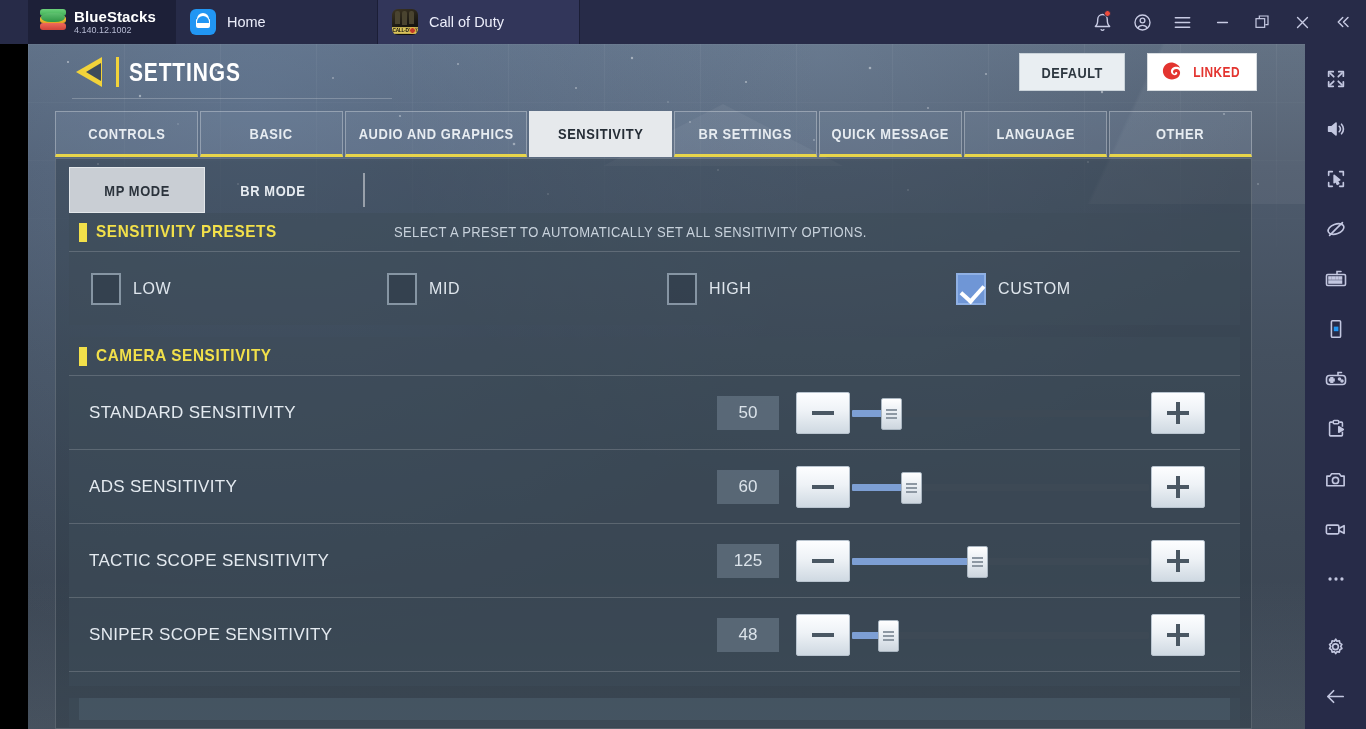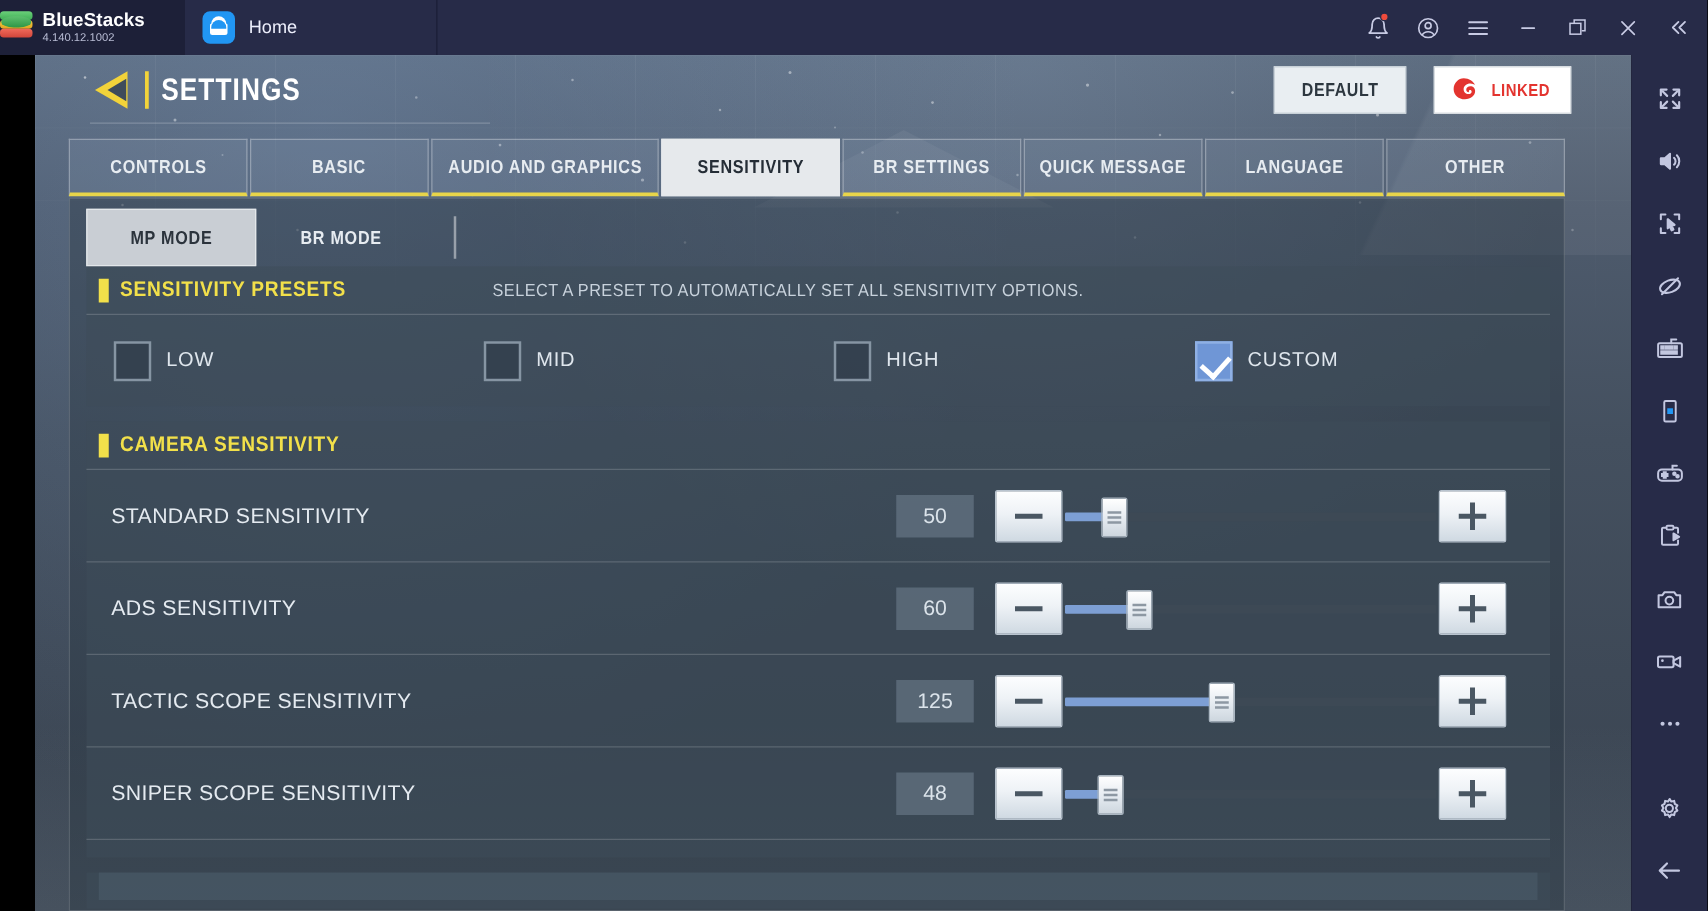--- a/index.html
+++ b/index.html
@@ -8,21 +8,21 @@
 
   #app { position:relative; width:1366px; height:729px; }
 
   
   .titlebar {
     position:absolute; left:0; top:0; width:1366px; height:44px;
     background:#272b48; display:flex; align-items:stretch;
   }
   .bs-brand {
     width:148px; display:flex; align-items:center; gap:8px;
-    background:#1d2038;
+    padding-left:12px; background:#1d2038;margin-left:28px;
   }
   .bs-logo { width:26px; height:26px; position:relative; flex:none; }
   .bs-logo i { position:absolute; left:0; width:26px; height:7px; border-radius:3px; display:block; }
   .bs-logo i:nth-child(1){ top:0;  background:linear-gradient(180deg,#6bd07a,#3fae55); }
   .bs-logo i:nth-child(2){ top:7px;background:linear-gradient(180deg,#f7c93f,#e0a522); }
   .bs-logo i:nth-child(3){ top:14px;background:linear-gradient(180deg,#f06a5a,#d1453a); }
   .bs-logo i:nth-child(4){ top:4px; left:1px; width:24px; height:9px; border-radius:50%/60%;
       background:linear-gradient(180deg,#5ec06f,#2f9646); }
   .bs-txt { line-height:1.05; }
   .bs-name { font-size:15px; font-weight:bold; color:#ffffff; letter-spacing:.1px; }
@@ -492,20 +492,32 @@
       </span>
     </div>
 
     <div class="tabstrip">
       <div class="tab">
         <span class="tab-ico home">
             <span class="home-glyph"></span>
           </span>
         <span class="tab-label">Home</span>
       </div>
+      <div class="tab active">
+        <span class="tab-ico cod">
+          <span class="cod-figs">
+              <b></b>
+              <b></b>
+              <b></b>
+            </span>
+          <span class="cod-badge">CALL·DUTY</span>
+          <span class="cod-dot"></span>
+        </span>
+        <span class="tab-label">Call of Duty</span>
+      </div>
     </div>
 
     <div class="tb-spacer"></div>
 
     <div class="tb-actions">
       <div class="tbtn">
         <svg width="19" height="19" viewBox="0 0 24 24" fill="none" stroke="currentColor" stroke-width="1.8" stroke-linecap="round" stroke-linejoin="round">
           <path d="M18 8a6 6 0 1 0-12 0c0 7-3 9-3 9h18s-3-2-3-9"></path>
             <path d="M13.7 21a2 2 0 0 1-3.4 0"></path>
         </svg>

